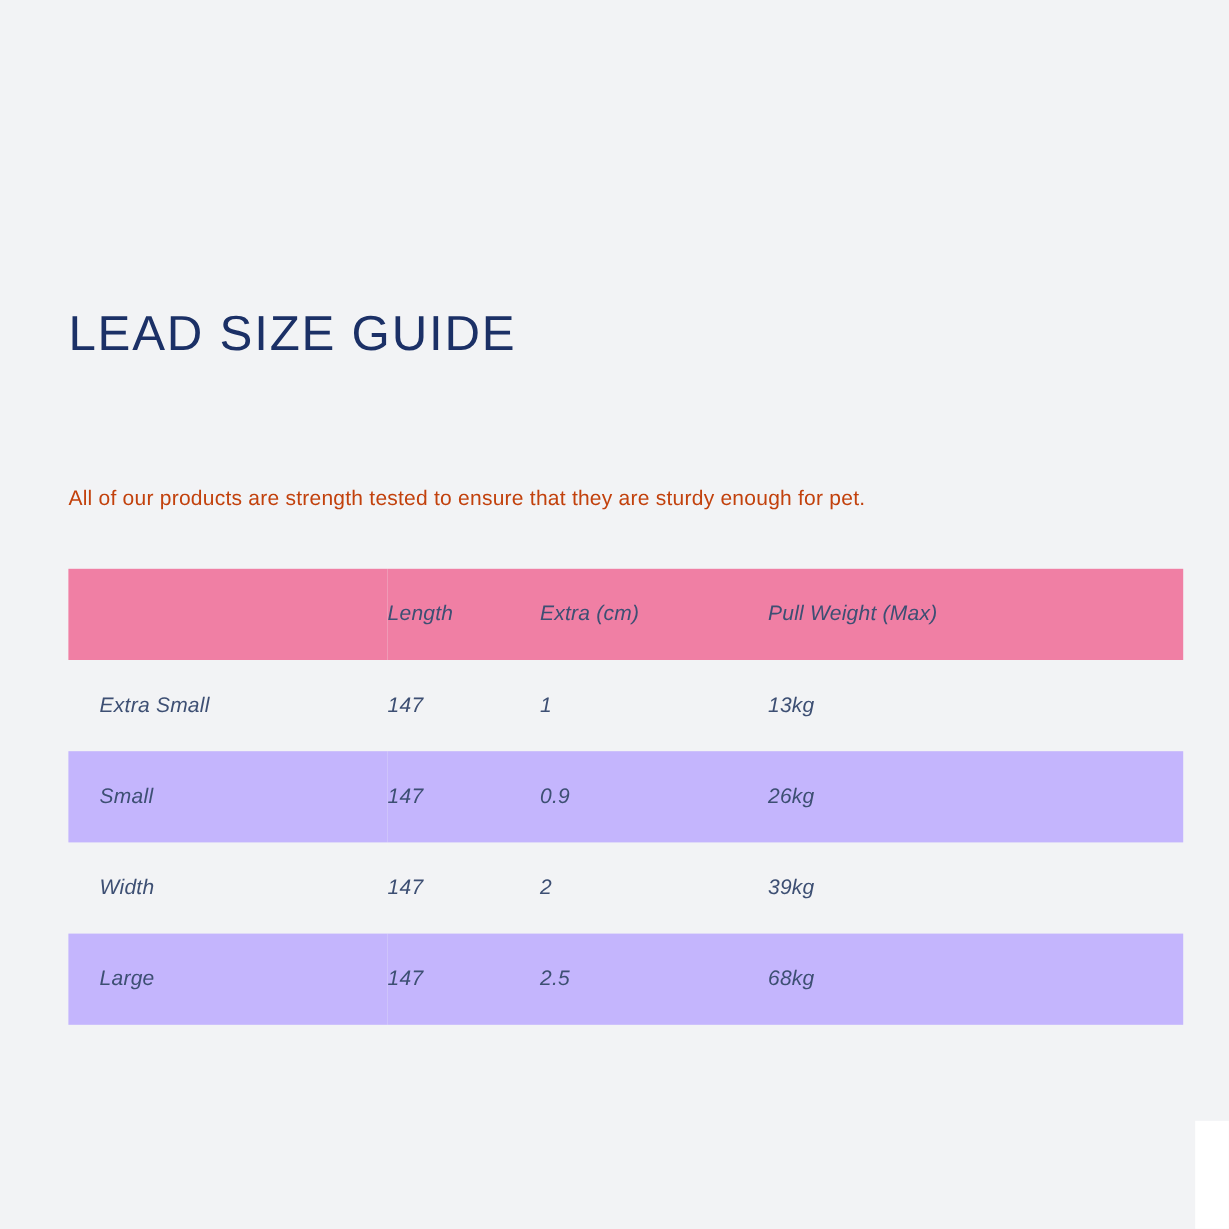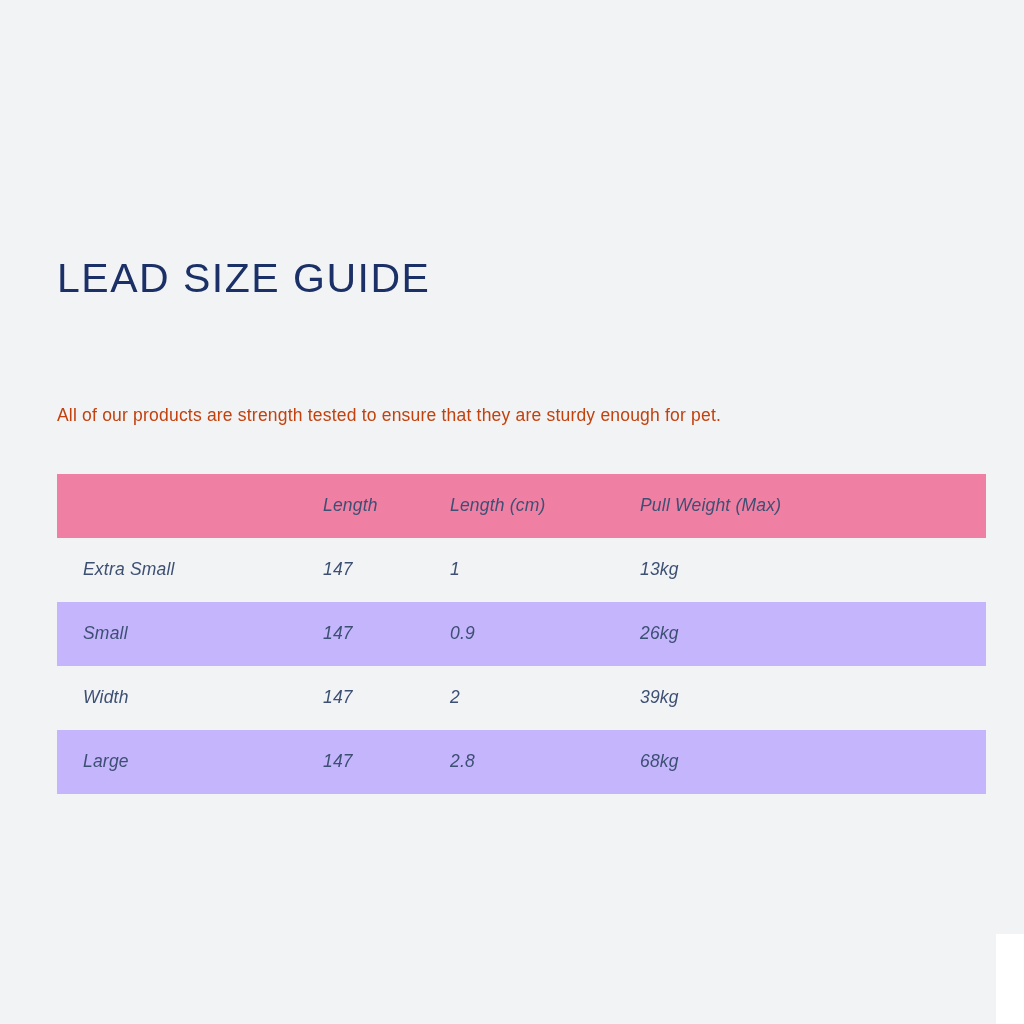--- a/index.html
+++ b/index.html
@@ -46,21 +46,21 @@
     border-collapse: collapse;
     table-layout: fixed;
   }
   .table th, .table td {
     text-align: left;
     font-weight: 400;
     font-style: italic;
     font-size: 17.5px;
     color: #3d4f73;
     padding: 0;
-    height: 64px;
+    height: 76px;
     vertical-align: middle;
     letter-spacing: 0.2px;
   }
   .col-size { width: 240px; padding-left: 26px !important; }
   .col-length { width: 127px; }
   .col-width { width: 190px; }
   .col-pull { width: 346px; margin-left: 38px; }
   thead tr {
     background: #f07fa4;
   }
@@ -91,21 +91,21 @@
 
     <h1 class="title">LEAD SIZE GUIDE</h1>
 
     <p class="intro">All of our products are strength tested to ensure that they are sturdy enough for pet.</p>
 
     <table class="table">
       <thead>
         <tr>
           <th class="col-size"></th>
           <th class="col-length">Length</th>
-          <th class="col-width">Length (cm)</th>
+          <th class="col-width">Extra (cm)</th>
           <th class="col-pull">Pull Weight (Max)</th>
         </tr>
       </thead>
       <tbody>
         <tr class="plain">
           <td class="col-size">Extra Small</td>
           <td class="col-length">147</td>
           <td class="col-width">1</td>
           <td class="col-pull">13kg</td>
         </tr>
@@ -117,21 +117,21 @@
         </tr>
         <tr class="plain">
           <td class="col-size">Width</td>
           <td class="col-length">147</td>
           <td class="col-width">2</td>
           <td class="col-pull">39kg</td>
         </tr>
         <tr class="alt">
           <td class="col-size">Large</td>
           <td class="col-length">147</td>
-          <td class="col-width">2.8</td>
+          <td class="col-width">2.5</td>
           <td class="col-pull">68kg</td>
         </tr>
       </tbody>
     </table>
 
   </div>
 
   <div class="watermark"></div>
 </div>
 

